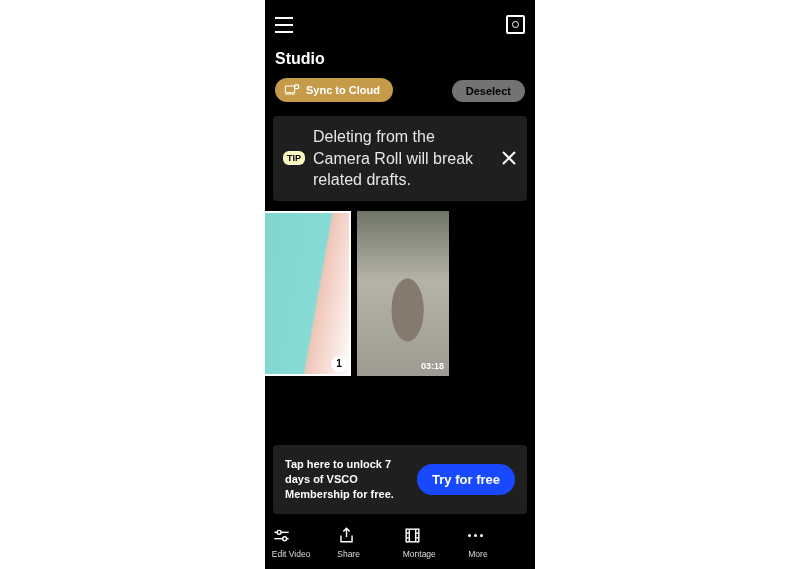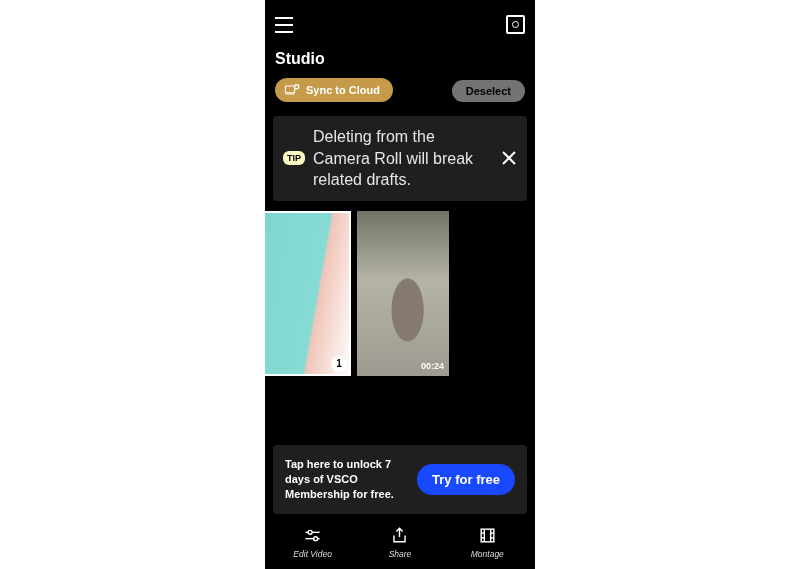--- a/index.html
+++ b/index.html
@@ -67,21 +67,21 @@
       padding:12px 12px;
     }
     .promo-text{font-size:11px; font-weight:600; line-height:1.35; max-width:140px;}
     .try {
       background:#1849ff; color:#fff; font-size:13px; font-weight:700;
       padding:8px 15px; border-radius:20px; cursor:pointer; white-space:nowrap;
     }
     .bottombar{
       display:flex; justify-content:space-around; padding:6px 4px 10px 4px;
     }
-    .bitem{display:flex; flex-direction:column; align-items:center; gap:4px; cursor:pointer; width:60px;font-style:italic;}
+    .bitem{display:flex; flex-direction:column; gap:4px; cursor:pointer; width:60px;}
     .bitem svg{width:19px;height:19px;stroke:#fff;fill:none;stroke-width:1.8;}
     .bitem span{font-size:8.5px; color:#ddd;}
     .dots{display:flex; gap:3px; height:19px; align-items:center;}
     .dots i{width:3px;height:3px;background:#fff;border-radius:50%;}
   </style>
 </head>
 <body>
 
 <div class="phone">
 
@@ -119,21 +119,21 @@
           <line x1="14" y1="2" x2="2" y2="14"></line>
         </svg>
     </div>
   </div>
 
   <div class="grid">
     <div class="thumb th1 selected">
       <div class="sel-badge">1</div>
     </div>
     <div class="thumb th2">
-      <div class="duration">00:24</div>
+      <div class="duration">03:18</div>
     </div>
   </div>
 
   <div class="spacer"></div>
 
   <div class="promo">
     <div class="promo-text">Tap here to unlock 7 days of VSCO Membership for free.</div>
     <div class="try">Try for free</div>
   </div>
 
@@ -160,15 +160,23 @@
         <rect x="4" y="4" width="16" height="16"></rect>
         <line x1="8" y1="4" x2="8" y2="20"></line>
           <line x1="16" y1="4" x2="16" y2="20"></line>
         <line x1="4" y1="9" x2="8" y2="9"></line>
           <line x1="4" y1="15" x2="8" y2="15"></line>
         <line x1="16" y1="9" x2="20" y2="9"></line>
           <line x1="16" y1="15" x2="20" y2="15"></line>
       </svg>
       <span>Montage</span>
     </div>
+    <div class="bitem">
+      <div class="dots">
+          <i></i>
+          <i></i>
+          <i></i>
+        </div>
+      <span>More</span>
+    </div>
   </div>
 
 </div>
 
 </body></html>

